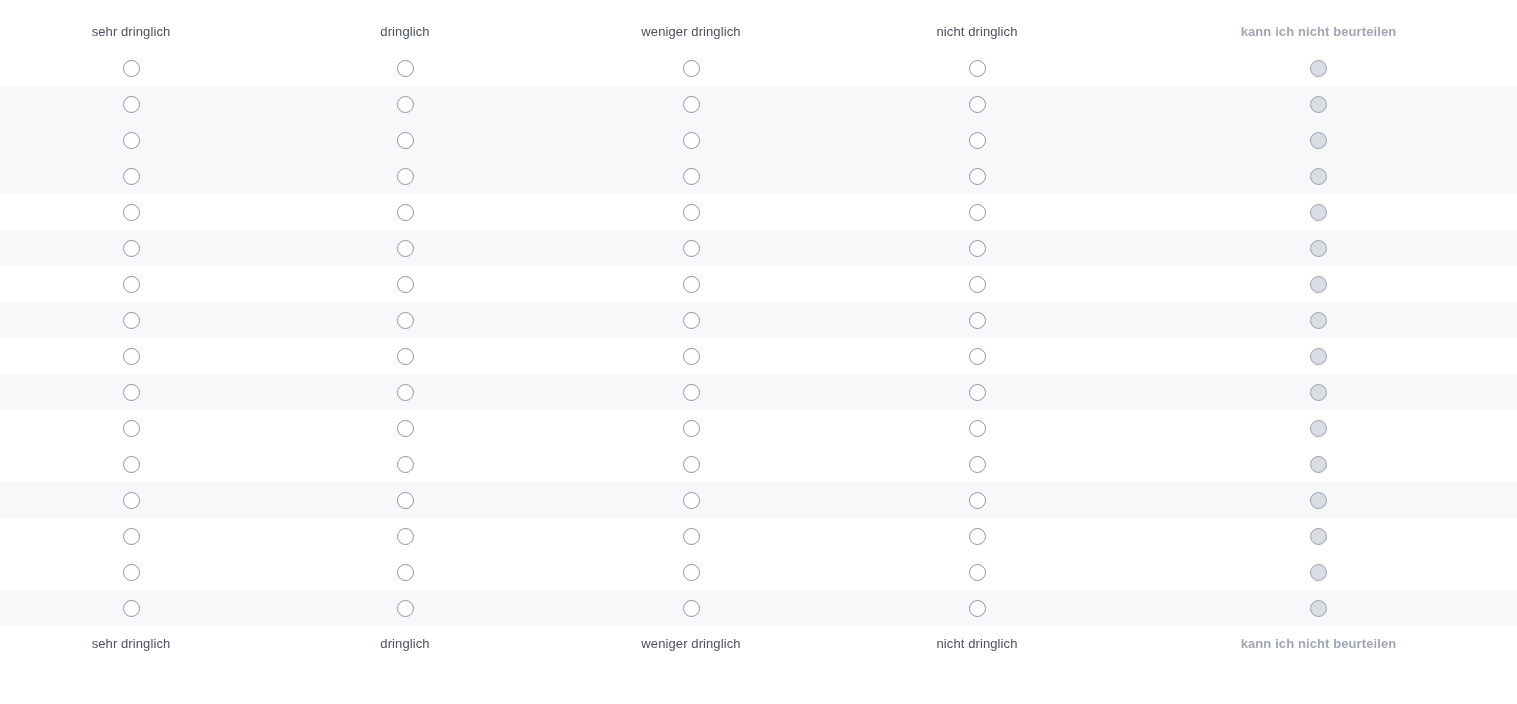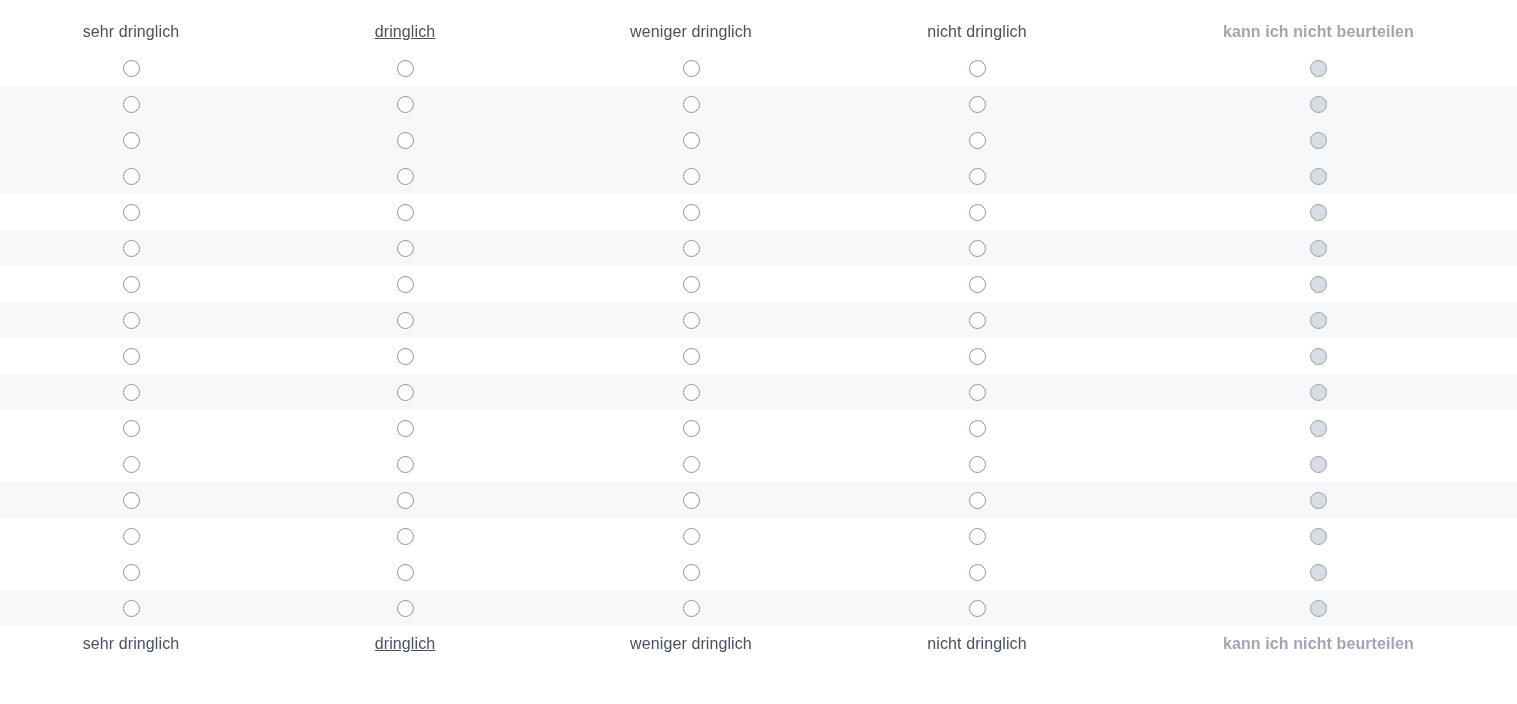--- a/index.html
+++ b/index.html
@@ -28,33 +28,33 @@
     height: 36px;
     align-items: center;
   }
   .label-row.header {
     padding-top: 14px;
     height: 36px;
     box-sizing: content-box;
   }
   .label-cell {
     text-align: center;
-    font-size: 16px;
+    font-size: 13px;
     color: #4a5061;
     letter-spacing: 0.1px;
     line-height: 18px;
   }
   .label-cell.muted {
     color: #a0a6b4;
     font-weight: bold;
   }
 
   
   .col-0 { width: 262px; }
-  .col-1 { width: 286px; text-decoration: underline; }
+  .col-1 { width: 286px; }
   .col-2 { width: 286px; }
   .col-3 { width: 286px; }
   .col-4 { width: 397px; }
 
   .rows {
     width: 1517px;
   }
   .opt-row {
     display: flex;
     align-items: center;

